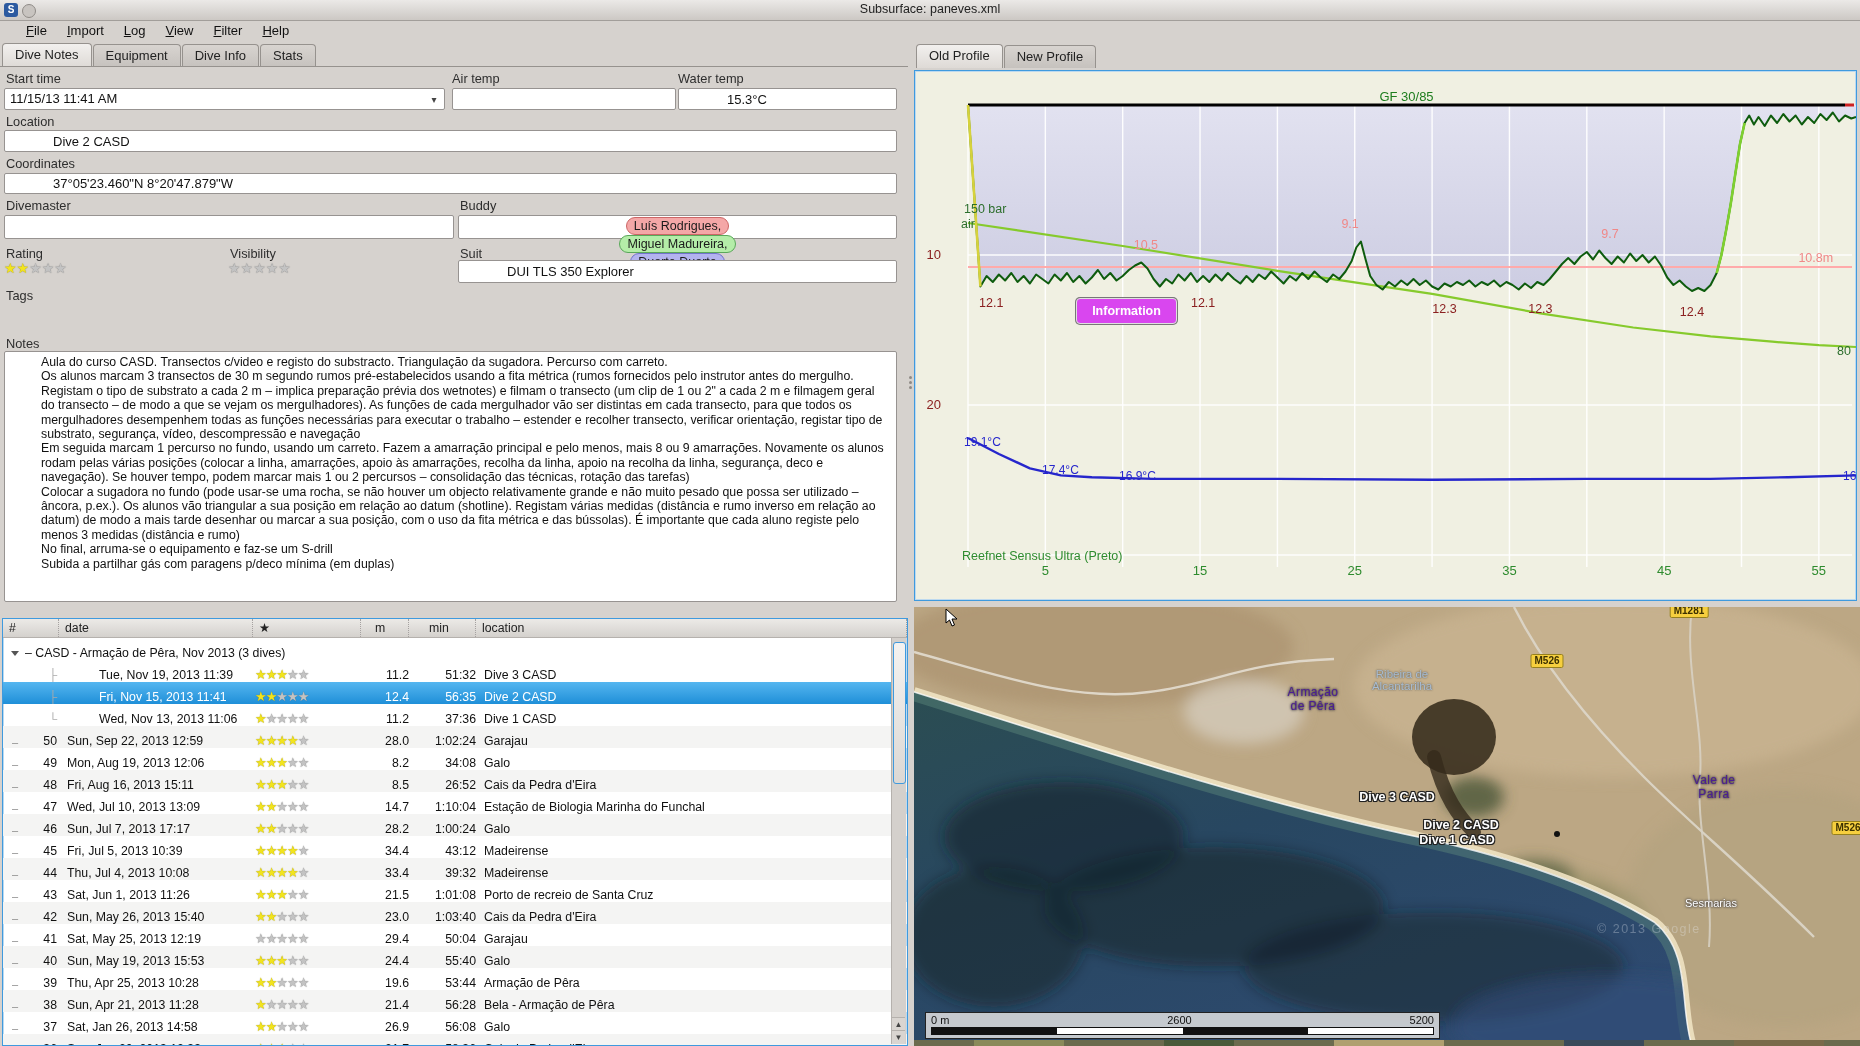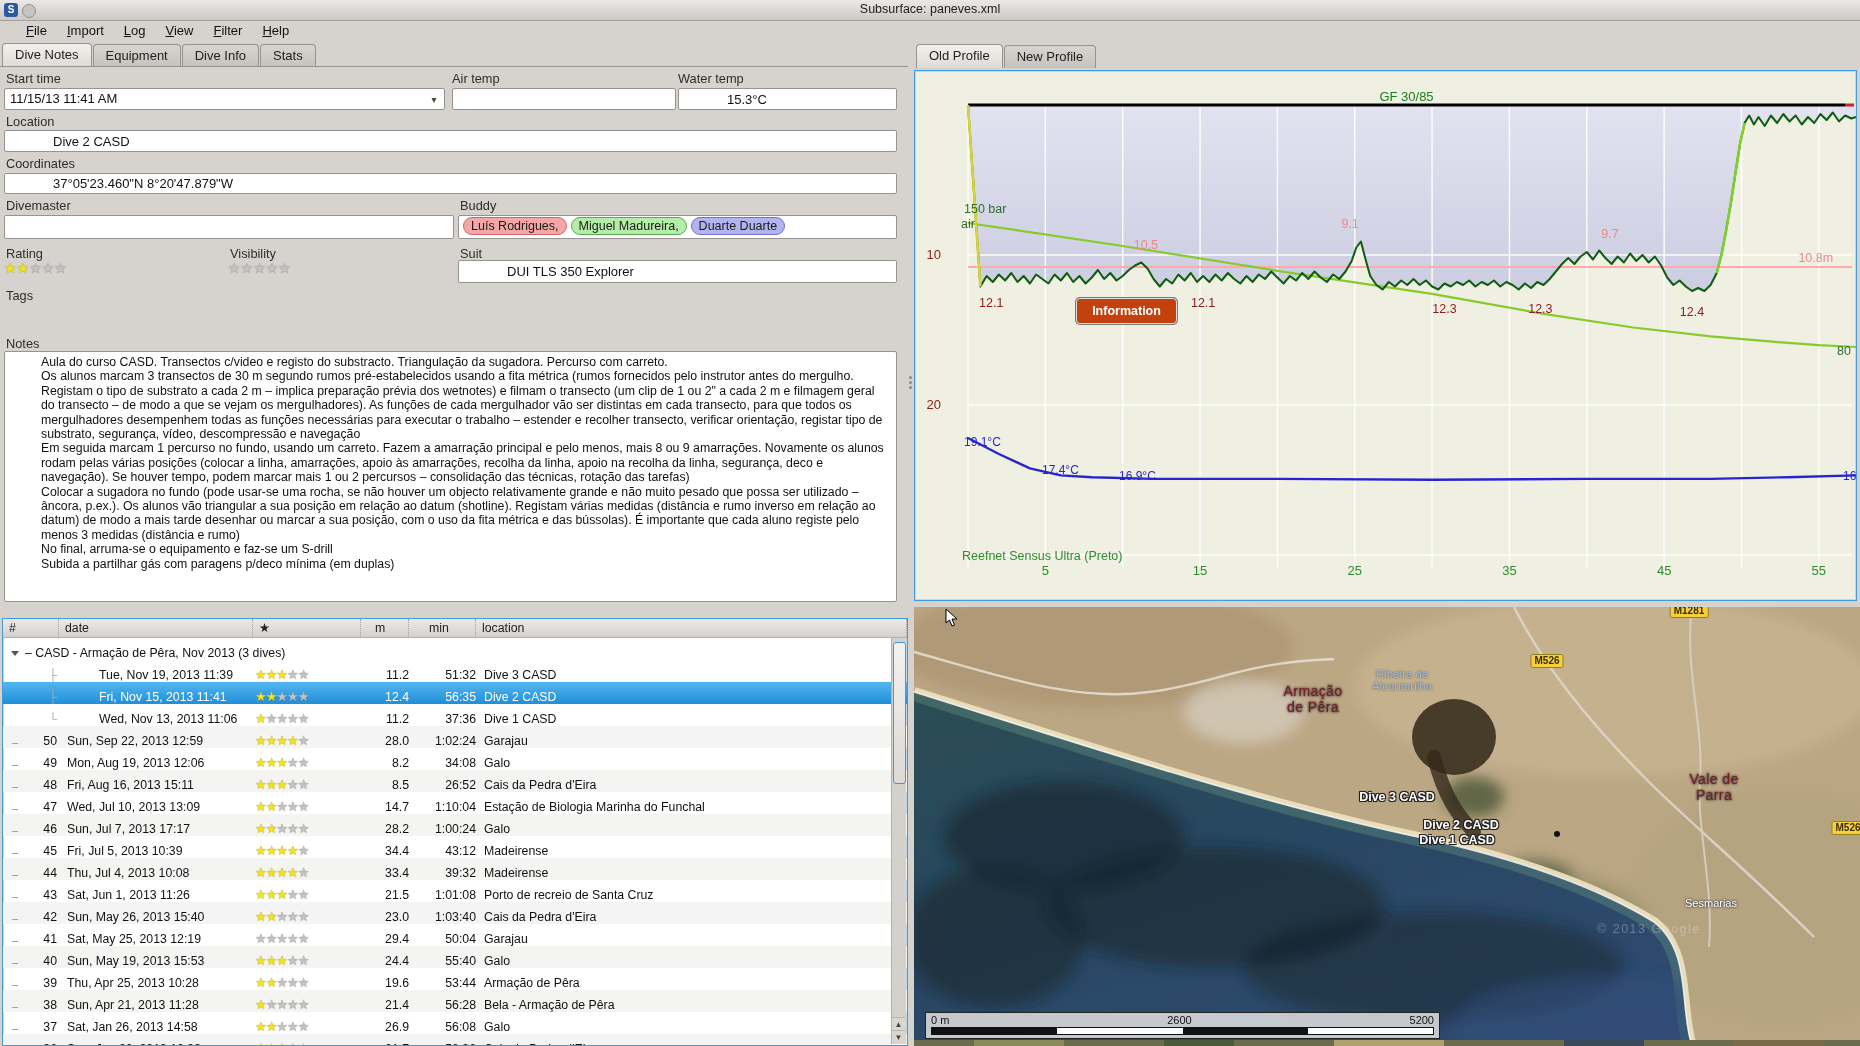--- a/index.html
+++ b/index.html
@@ -24,22 +24,22 @@
   .tab{display:inline-block;padding:3px 12px 4px;font-size:13px;background:linear-gradient(#d8d4d0,#c6c2be);
        border:1px solid #96928e;border-bottom:none;border-radius:4px 4px 0 0;margin-right:1px;color:#222;}
   .tab.active{background:linear-gradient(#f2f0ee,#dedad6);position:relative;top:-1px;padding-bottom:5px;}
   
   .flabel{font-size:12.8px;color:#2e2e2e;}
   .field{background:#fff;border:1px solid #979391;border-radius:2px;font-size:13px;color:#111;
          padding:0 5px;box-sizing:border-box;font-family:"Liberation Sans",sans-serif;}
   input.field{outline:none;padding-left:48px;}
   .combo-arrow{position:absolute;right:2px;top:3px;width:16px;height:16px;color:#444;font-size:10px;
                text-align:center;line-height:16px;}
-  .chipbox{background:#fff;border:1px solid #979391;border-radius:2px;display:flex;align-items:flex-start;
-           padding:1px 2px;box-sizing:border-box;}
+  .chipbox{background:#fff;border:1px solid #979391;border-radius:2px;display:flex;align-items:center;
+           padding:1px 2px;box-sizing:border-box;flex-direction:column;}
   .chip{display:inline-block;border-radius:10px;padding:1px 7px;font-size:12.5px;margin:0 2px;color:#1a1a1a;white-space:nowrap;}
   .chip.pink{background:#f4a7a7;border:1px solid #c66;}
   .chip.green{background:#b4eda8;border:1px solid #5aa85a;}
   .chip.blue{background:#b3b3ef;border:1px solid #7272cc;}
   .star{font-size:14px;line-height:1;}
   .star.on{color:#f2e41e;text-shadow:0 0 1px #7c6e00;}
   .star.off{color:#c3c3c3;text-shadow:0 0 1px #666;}
   .notesbox{background:#fff;border:1px solid #979391;border-radius:2px;font-size:12.3px;line-height:14.4px;
             padding:3px 6px;box-sizing:border-box;white-space:pre-wrap;overflow:hidden;color:#111;}
   
@@ -68,27 +68,27 @@
   .dl-caret{width:0;height:0;border-left:4px solid transparent;border-right:4px solid transparent;
             border-top:5px solid #555;display:inline-block;margin:0 4px 1px 8px;}
   .dl-scroll{position:absolute;right:1px;top:19px;width:14px;bottom:1px;background:#d4d0cc;border-left:1px solid #b5b1ad;}
   .dl-thumb{position:absolute;left:1px;top:4px;width:11px;height:140px;background:linear-gradient(#f4f2f0,#dcd8d4);
             border:1px solid #3f9ade;border-radius:3px;}
   .dl-arrow{position:absolute;left:0;width:13px;height:13px;font-size:8px;text-align:center;line-height:13px;
             color:#444;background:#d9d5d1;border-top:1px solid #b5b1ad;}
   
   .chartpanel{left:914px;top:70px;width:943px;height:531px;background:#f0f0e2;border:1px solid #3f9ade;
               box-shadow:0 0 0 1px #bcd9ef inset;box-sizing:border-box;overflow:hidden;}
-  .infobtn{left:161px;top:227px;width:99px;height:24px;background:#c2410c;border:1px solid #e0e0e0;
+  .infobtn{left:161px;top:227px;width:99px;height:24px;background:#d946ef;border:1px solid #e0e0e0;
            box-shadow:0 0 0 1px #777;border-radius:4px;color:#fff;font-weight:bold;font-size:12.5px;
            text-align:center;line-height:24px;}
   
   .mappanel{left:914px;top:607px;width:946px;height:439px;overflow:hidden;background:#bca784;}
   .maplabel{position:absolute;transform:translate(-50%,-50%);white-space:pre-line;text-align:center;pointer-events:none;}
-  .ml-town{color:#7f1d1d;font-size:14px;letter-spacing:.4px;text-shadow:0 0 3px rgba(50,50,60,.95),0 0 2px rgba(50,50,60,.9);}
+  .ml-town{color:#4c1d95;font-size:12px;letter-spacing:.4px;text-shadow:0 0 3px rgba(50,50,60,.95),0 0 2px rgba(50,50,60,.9);}
   .ml-small{color:#fff;font-size:11px;text-shadow:0 0 3px rgba(50,50,60,.95),0 0 2px rgba(50,50,60,.9);}
   .ml-water{color:#a9bdd2;font-size:11.5px;text-shadow:0 0 2px rgba(30,40,50,.8);}
   .ml-dive{color:#fff;font-size:12.5px;font-weight:bold;
            text-shadow:-1px -1px 0 #222,1px -1px 0 #222,-1px 1px 0 #222,1px 1px 0 #222,0 0 2px #000;}
   .ml-badge{background:#f6cf3e;border:1px solid #96801c;border-radius:2px;color:#3c3000;font-size:10px;
             font-weight:bold;padding:0 3px;line-height:12px;}
   .ml-attrib{color:rgba(235,240,245,.3);font-size:12.5px;letter-spacing:1.5px;}
   .scalebar{left:11px;top:405px;width:515px;height:27px;background:rgba(225,225,225,.85);border:1px solid #222;
             box-sizing:border-box;font-size:11px;color:#111;}
   .scalebar .lbls{display:flex;justify-content:space-between;padding:1px 5px 0;}

